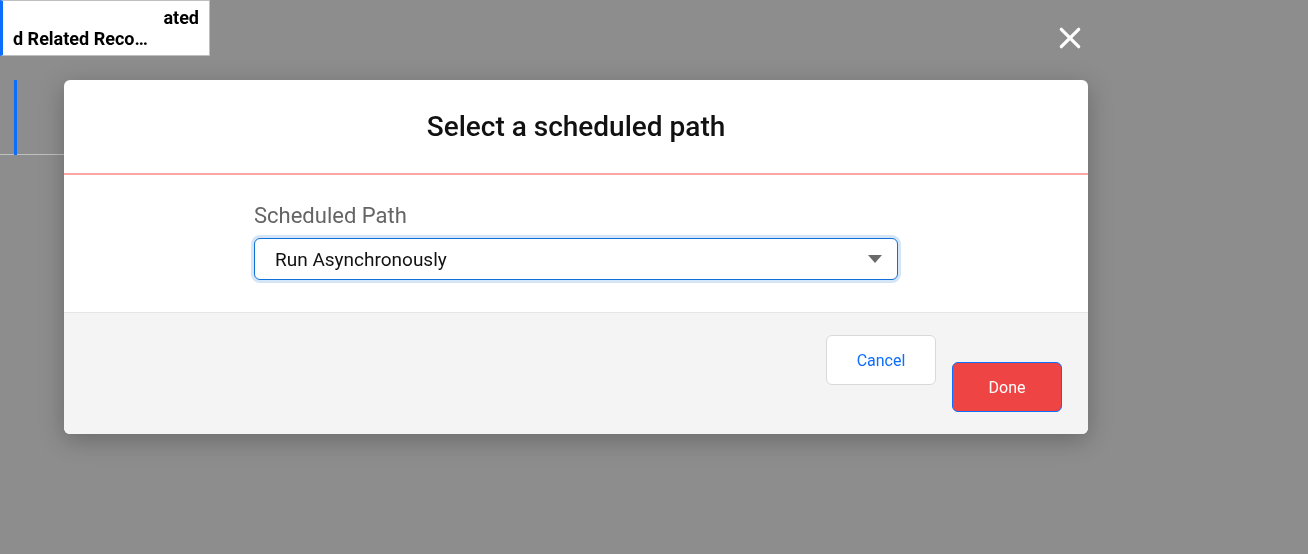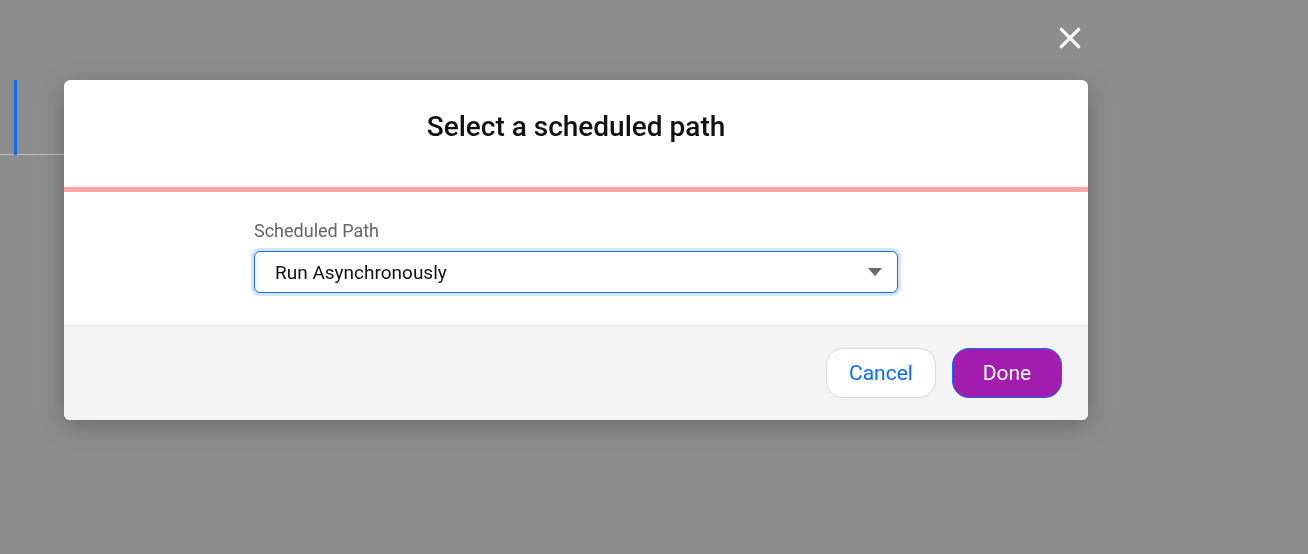--- a/index.html
+++ b/index.html
@@ -74,39 +74,39 @@
     position: absolute;
     left: 64px;
     top: 80px;
     width: 1024px;
     background: #ffffff;
     border-radius: 6px;
     box-shadow: 0 6px 24px rgba(0,0,0,0.25);
     overflow: hidden;
   }
   .modal-header {
-    padding: 30px 20px 44px 20px;
-    border-bottom: 5px solid #fca5a5;
+    padding: 30px 20px 30px 20px;
+    border-bottom: 2px solid #fca5a5;
     text-align: center;
   }
   .modal-title {
     font-size: 28px;
     font-weight: 500;
     color: #111;
   }
   .modal-body {
     padding: 28px 190px 32px 190px;
   }
   .prompt-text {
     font-size: 19px;
     color: #111;
     margin-bottom: 36px;
   }
   .field-label {
-    font-size: 18px;
+    font-size: 22px;
     color: #656565;
     margin-bottom: 10px;
   }
   .combo {
     position: relative;
     width: 100%;
     height: 42px;
     border: 1px solid #1170d6;
     border-radius: 6px;
     box-shadow: 0 0 0 3px rgba(17,112,214,0.18);
@@ -138,43 +138,48 @@
     border-top: 1px solid #e5e5e5;
     padding: 22px 26px;
     display: flex;
     justify-content: flex-end;
     gap: 16px;
   }
   .btn {
     height: 50px;
     min-width: 110px;
     padding: 0 22px;
-    border-radius: 17px;
-    font-size: 21px;
+    border-radius: 6px;
+    font-size: 16px;
     cursor: pointer;
     display: inline-flex;
     align-items: center;
     justify-content: center;
     border: 1px solid transparent;
   }
   .btn-secondary {
     background: #ffffff;
     border-color: #d9d9d9;
     color: #0d6dfd;
   }
   .btn-primary {
-    background: #a21caf;
+    background: #ef4444;
     border-color: #0d6dfd;
     color: #ffffff;
+    margin-top: 27px;
   }
 </style>
 </head>
 <body>
 
 <div class="bg-canvas">
+  <div class="bg-node">
+    <div class="line1">ated</div>
+    <div class="line2">d Related Reco…</div>
+  </div>
   <div class="bg-connector">
     <div class="bg-connector-vline"></div>
   </div>
 </div>
 
 <div class="close-x">
   <span>
     <svg viewBox="0 0 24 24">
         <line x1="4" y1="4" x2="20" y2="20"></line>
         <line x1="20" y1="4" x2="4" y2="20"></line>

